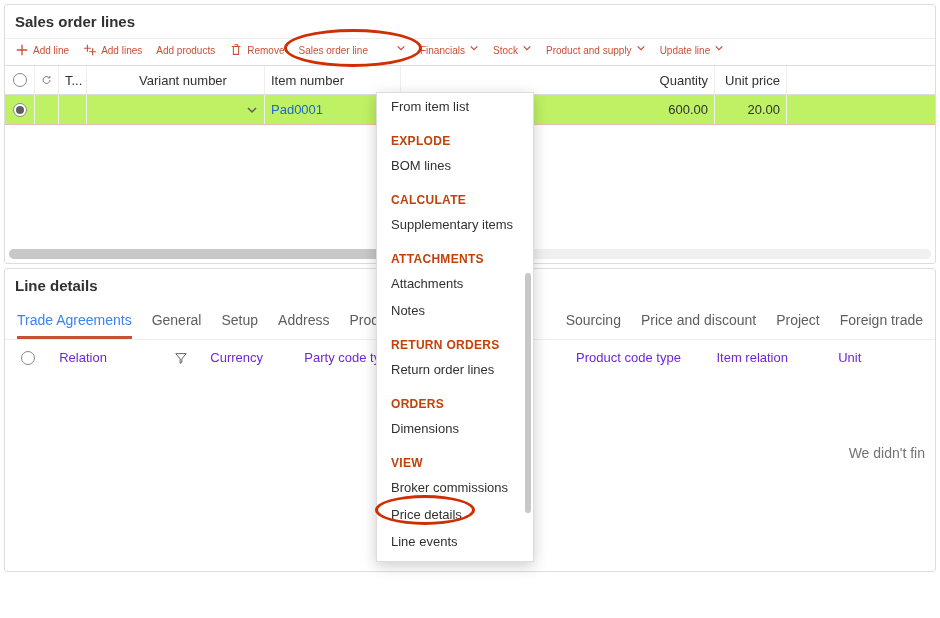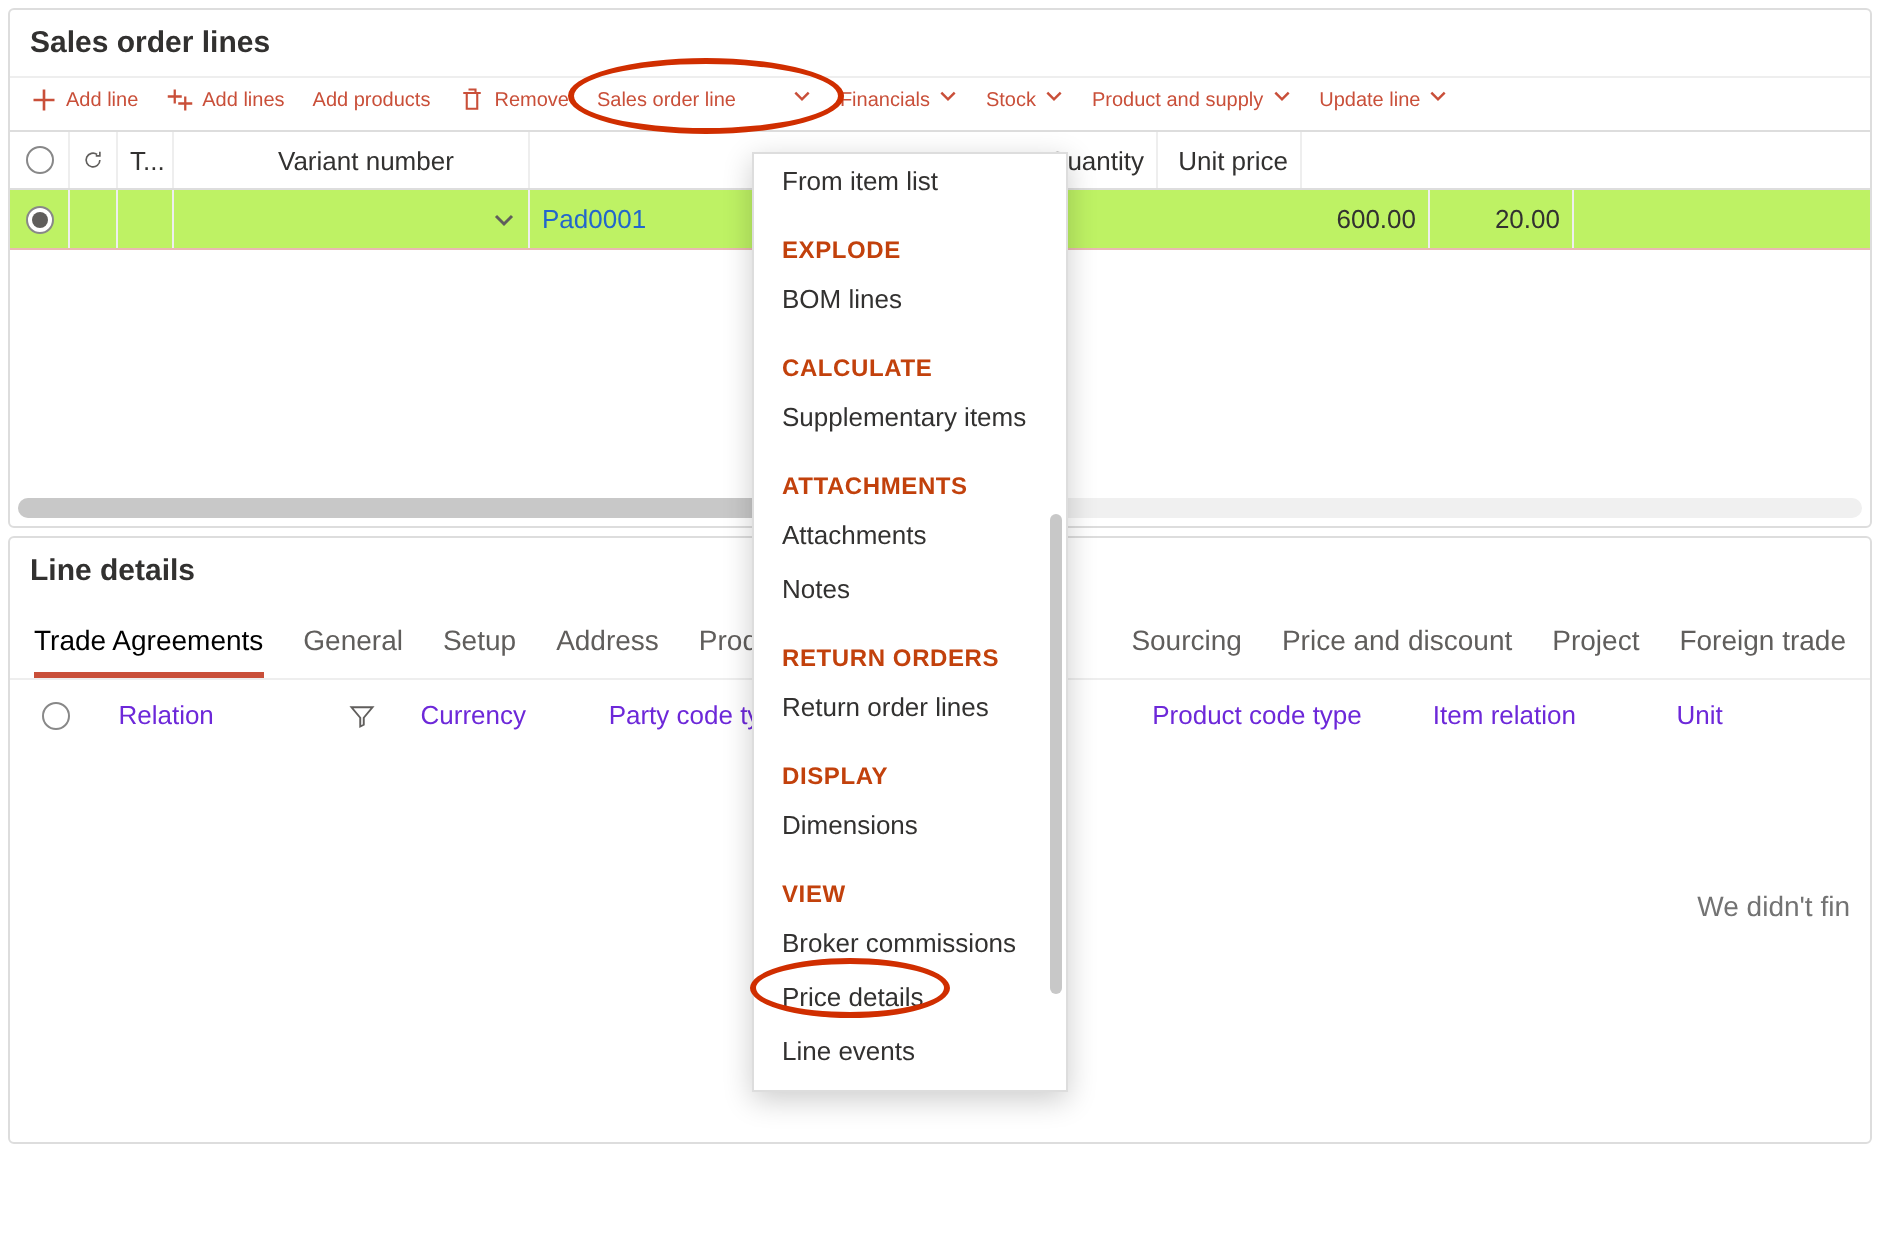--- a/index.html
+++ b/index.html
@@ -39,37 +39,37 @@
 
   .link { color: #2266cc; cursor: pointer; }
 
   .grid-space { height: 138px; position: relative; }
   .hscroll { position: absolute; left: 4px; right: 4px; bottom: 4px; height: 10px; background: #f0f0f0; border-radius: 5px; }
   .hscroll-thumb { position: absolute; left: 0; width: 55%; top:0; bottom:0; background: #c8c8c8; border-radius: 5px; }
 
   
   .tabs { display: flex; gap: 20px; padding: 10px 12px 0; font-size: 14px; color: #605e5c; }
   .tab { padding-bottom: 8px; cursor: pointer; white-space: nowrap; }
-  .tab.active { color: #000000; border-bottom: 3px solid #c94f39; font-weight: 400; }
+  .tab.active { color: #3b82f6; border-bottom: 3px solid #c94f39; font-weight: 400; }
 
   .detail-head { display: flex; align-items: center; padding: 10px 12px; gap: 20px; border-top: 1px solid #eee; color: #6d28d9; }
   .dh-rad { width: 24px; display:flex; justify-content:center; }
   .dh-rel { width: 100px; }
   .dh-filt { width: 20px; display:flex; justify-content:center; }
   .dh-cur { width: 80px; }
   .dh-pct { width: 110px; }
   .dh-prod { width: 130px; margin-left: 150px; }
   .dh-item { width: 110px; }
   .dh-unit { width: 70px; }
   .dh-from { flex:1; }
 
   .empty-msg { text-align: right; padding-right: 10px; color: #737373; font-size: 14px; margin-top: 70px; }
 
   
-  .dropdown { position: absolute; top: 76px; left: 376px; width: 158px; background: #fff; box-shadow: 0 4px 14px rgba(0,0,0,.2); border: 1px solid #ddd; z-index: 50; padding-bottom: 6px; }
+  .dropdown { position: absolute; top: 92px; left: 376px; width: 158px; background: #fff; box-shadow: 0 4px 14px rgba(0,0,0,.2); border: 1px solid #ddd; z-index: 50; padding-bottom: 6px; }
   .dd-scroll { position:absolute; right:2px; top:180px; width:6px; height:240px; background:#c8c8c8; border-radius:3px; }
   .dd-item { padding: 6px 14px; font-size: 13px; color: #323130; cursor: pointer; }
   .dd-head { padding: 14px 14px 4px; font-size: 12px; font-weight: 700; color: #c2410c; letter-spacing: .3px; }
 
   
   .ic { width: 14px; height: 14px; display:inline-block; }
   svg { display:block; }
 
   .truncate { white-space: nowrap; overflow: hidden; text-overflow: ellipsis; }
 </style>
@@ -154,20 +154,21 @@
     <div class="cell col-rad">
         <span class="radio"></span>
       </div>
     <div class="cell col-ref">
       <svg viewBox="0 0 16 16" width="14" height="14">
           <path d="M13 8a5 5 0 1 1-2-4M13 2v3h-3" stroke="#605e5c" stroke-width="1.2" fill="none"></path>
         </svg>
     </div>
     <div class="cell col-t hdr truncate">T...</div>
     <div class="cell col-var hdr">Variant number</div>
+    <div class="cell col-itm hdr">Item number</div>
     <div class="cell col-gap nb"></div>
     <div class="cell col-qty r hdr">Quantity</div>
     <div class="cell col-up r hdr">Unit price</div>
   </div>
 
   <div class="grid-row row-selected">
     <div class="cell col-rad">
         <span class="radio on"></span>
       </div>
     <div class="cell col-ref"></div>
@@ -235,21 +236,21 @@
   <div class="dd-item">From item list</div>
   <div class="dd-head">EXPLODE</div>
   <div class="dd-item">BOM lines</div>
   <div class="dd-head">CALCULATE</div>
   <div class="dd-item">Supplementary items</div>
   <div class="dd-head">ATTACHMENTS</div>
   <div class="dd-item">Attachments</div>
   <div class="dd-item">Notes</div>
   <div class="dd-head">RETURN ORDERS</div>
   <div class="dd-item">Return order lines</div>
-  <div class="dd-head">DISPLAY</div>
+  <div class="dd-head">ORDERS</div>
   <div class="dd-item">Dimensions</div>
   <div class="dd-head">VIEW</div>
   <div class="dd-item">Broker commissions</div>
   <div class="dd-item" style="position:relative;">
     <span>Price details</span>
     <span class="circ" style="left:-2px; top:-6px; width:100px; height:30px;"></span>
   </div>
   <div class="dd-item">Line events</div>
   <div class="dd-scroll"></div>
 </div>

